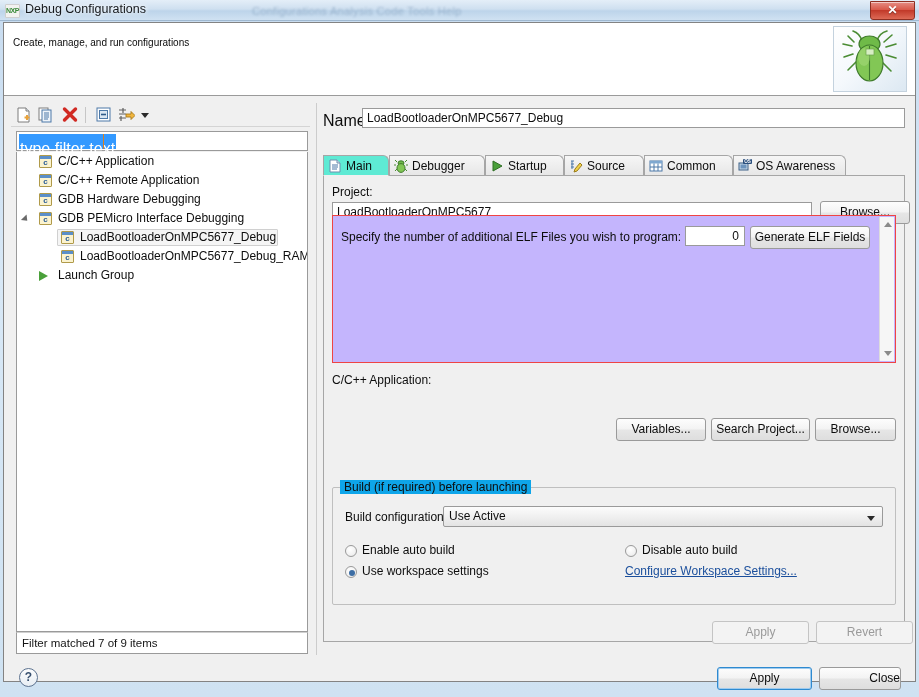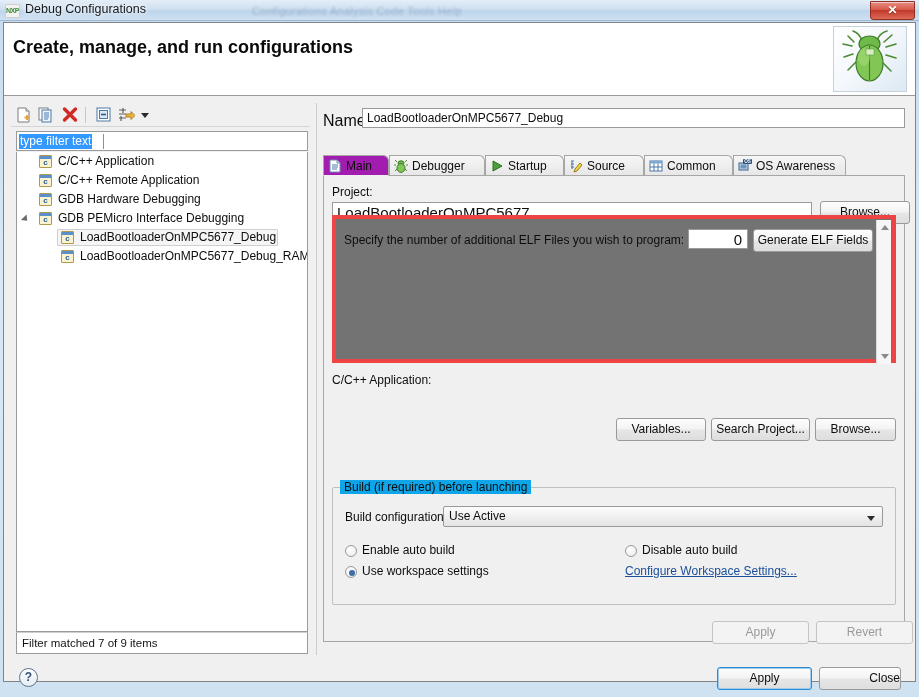--- a/index.html
+++ b/index.html
@@ -74,21 +74,21 @@
 
   
   #header {
     position: absolute; left: 0; top: 0; width: 911px; height: 73px;
     background: #ffffff;
     border-bottom: 1px solid #9a9a9a;
     overflow: hidden;
   }
   #header-title {
     position: absolute; left: 9px; top: 14px;
-    font-size: 18px; font-weight: bold; color: #0a0a0a;
+    font-size: 10px; font-weight: normal; color: #0a0a0a;
   }
   #header-icon {
     position: absolute; right: 8px; top: 3px;
     width: 74px; height: 66px;
     background: linear-gradient(135deg, #ffffff 0%, #f4f8fc 48%, #dce8f2 100%);
     border: 1px solid #c4d2de;
   }
   .bug-svg { position: absolute; left: 6px; top: 3px; }
 
   
@@ -108,21 +108,21 @@
   }
 
   #filter-box {
     position: absolute; left: 5px; top: 28px;
     width: 292px; height: 20px;
     background: #fff; border: 1px solid #9a9a9a;
   }
   #filter-text {
     position: absolute; left: 2px; top: 2px;
     background: #3399ff; color: #ffffff;
-    font-size: 12px; padding: 0 1px; line-height: 15px;
+    font-size: 16px; padding: 7px 1px; line-height: 15px;
     height: 15px;
   }
   #filter-caret {
     position: absolute; left: 86px; top: 2px; width: 1px; height: 15px;
     background: #d88020;
   }
 
   #tree {
     position: absolute; left: 5px; top: 49px;
     width: 292px; height: 480px;
@@ -195,54 +195,54 @@
   }
   .tab {
     position: absolute; top: 0; height: 21px;
     background: linear-gradient(to bottom, #f6f6f6, #e6e6e6);
     border: 1px solid #a6a6a6; border-bottom: none;
     border-radius: 0 6px 0 0;
     font-size: 12px; color: #0d0d0d;
     line-height: 20px; cursor: pointer; overflow: hidden;
   }
   .tab.active {
-    background: #a21caf; border-bottom: 1px solid #f0f0f0; z-index: 5;
+    background: #5eead4; border-bottom: 1px solid #f0f0f0; z-index: 5;
   }
   .tab .tab-label { position: absolute; left: 22px; top: 0; white-space: nowrap; }
   .tab-ico { position: absolute; left: 4px; top: 3px; width: 15px; height: 15px; }
 
   #tab-content {
     position: absolute; left: 6px; top: 72px; width: 582px; height: 467px;
     background: #f0f0f0; border: 1px solid #a6a6a6;
   }
 
   .lbl { position: absolute; font-size: 12px; color: #0d0d0d; }
   .txtbox {
     position: absolute; background: #fff; border: 1px solid #9a9a9a;
-    font-family: "Liberation Sans", sans-serif; font-size: 15px;
+    font-family: "Liberation Sans", sans-serif; font-size: 12px;
     color: #0d0d0d; padding-left: 4px; height: 20px; line-height: 18px;
   }
   .btn {
     position: absolute; height: 23px;
     background: linear-gradient(to bottom, #fdfdfd 0%, #f3f3f3 48%, #e6e6e6 52%, #dedede 100%);
     border: 1px solid #9a9a9a; border-radius: 3px;
     font-family: "Liberation Sans", sans-serif; font-size: 12px;
     color: #0d0d0d; text-align: center; cursor: pointer;
     line-height: 21px;
   }
   .btn.disabled { color: #9a9a9a; background: #f3f3f3; border-color: #c4c4c4; }
   .btn.default {
     border: 1px solid #2e8ad0;
     box-shadow: 0 0 0 1px #9fcbee inset;
   }
 
   
   #elf-group {
     position: absolute; left: 8px; top: 39px; width: 564px; height: 148px;
-    background: #737373; border: 4px solid #ef4444;
+    background: #c4b5fd; border: 1px solid #ef4444;
   }
   #elf-scroll {
     position: absolute; right: 1px; top: 1px; width: 15px; height: 144px;
     background: #f6f6f6; border-left: 1px solid #dcdcdc;
   }
   .sb-arrow {
     position: absolute; left: 4px; width: 0; height: 0;
     border-left: 4px solid transparent; border-right: 4px solid transparent;
   }
   .sb-up { top: 5px; border-bottom: 5px solid #8a8a8a; }
@@ -420,20 +420,24 @@
               <span>c</span>
             </div>
             <div class="label" style="left: 63px;">LoadBootloaderOnMPC5677_Debug</div>
           </div>
           <div class="tree-row">
             <div class="icon-c" style="left: 44px;">
               <span>c</span>
             </div>
             <div class="label" style="left: 63px;">LoadBootloaderOnMPC5677_Debug_RAM</div>
           </div>
+          <div class="tree-row">
+            <div class="icon-play" style="left: 22px;"></div>
+            <div class="label" style="left: 41px;">Launch Group</div>
+          </div>
         </div>
 
       <div id="filter-status">Filter matched 7 of 9 items</div>
     </div>
 
     <div id="right-panel">
 
       <div id="name-label">Name:</div>
       <input id="name-input" type="text" value="LoadBootloaderOnMPC5677_Debug" style="">
 

